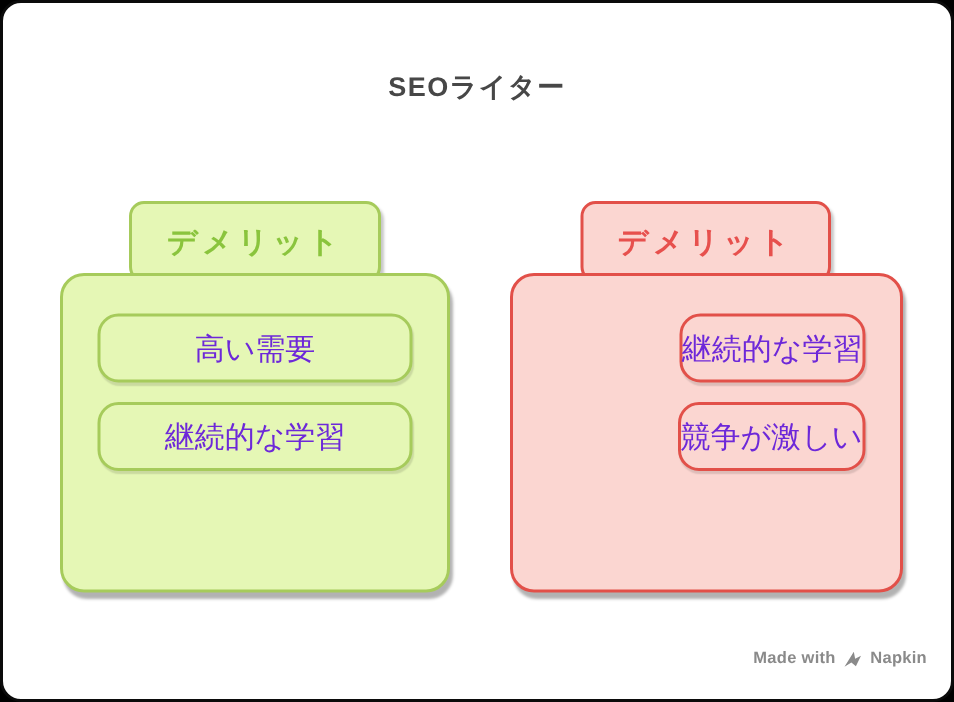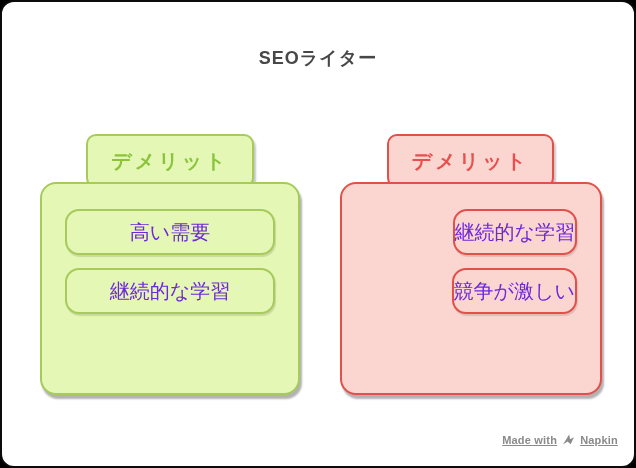--- a/index.html
+++ b/index.html
@@ -33,22 +33,22 @@
   .merit .panel{background:#e5f7b5;border:2.5px solid #a6cb5b;}
   .demerit .panel{background:#fbd6d1;border:2.5px solid #e25049;align-items:flex-end;}
   .item{
     box-sizing:border-box;height:46px;border-radius:14px;flex:none;
     display:flex;align-items:center;justify-content:center;
     font-size:20px;color:#6d28d9;box-shadow:1px 2px 1px rgba(0,0,0,0.12);
   }
   .merit .item{background:#e5f7b5;border:2.2px solid #a6cb5b;}
   .demerit .item{background:#fbd6d1;border:2.2px solid #e25049;}
   .watermark{
-    position:absolute;right:16px;bottom:20px;display:flex;align-items:center;gap:5px;
-    font-size:11px;font-weight:600;color:#8a8a8a;letter-spacing:0.2px;text-decoration:underline;
+    position:absolute;right:16px;bottom:20px;display:flex;align-items:flex-start;gap:5px;
+    font-size:11px;font-weight:600;color:#8a8a8a;letter-spacing:0.2px;
   }
   .watermark svg{display:block;}
 </style>
 </head>
 <body>
 
 <div class="canvas">
 
   <div class="title">SEOライター</div>
 

